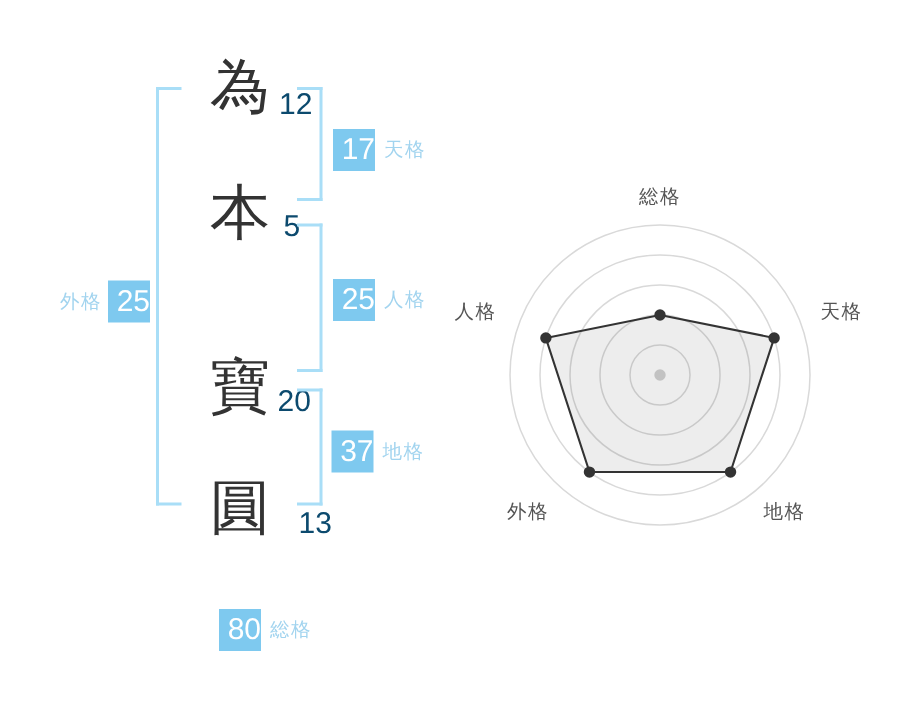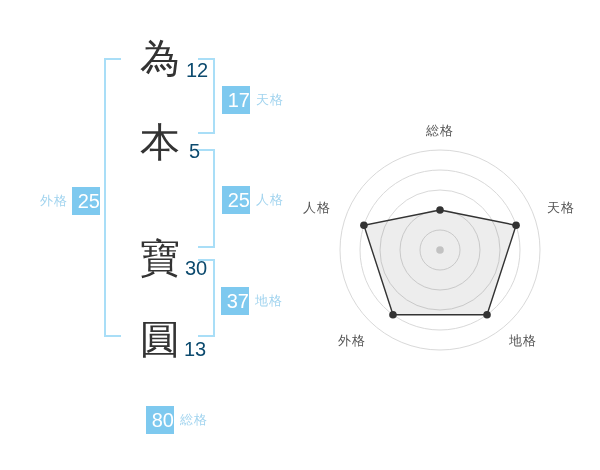--- a/index.html
+++ b/index.html
@@ -51,24 +51,24 @@
 
 <div id="app">
 
   <div class="kanji" style="top:37px">為</div>
   <div class="strokes" style="left:186px;top:63px">12</div>
 
   <div class="kanji" style="top:121px">本</div>
   <div class="strokes" style="left:189px;top:144px">5</div>
 
   <div class="kanji" style="top:237px">寶</div>
-  <div class="strokes" style="left:185px;top:261px">30</div>
+  <div class="strokes" style="left:185px;top:261px">20</div>
 
   <div class="kanji" style="top:318px">圓</div>
-  <div class="strokes" style="left:184px;top:342px">13</div>
+  <div class="strokes" style="left:199px;top:342px">13</div>
 
   <div class="bracket left" style="left:104px;top:58px;height:275px"></div>
   <div class="bracket right" style="left:198px;top:58px;height:72px"></div>
   <div class="bracket right" style="left:198px;top:149px;height:95px"></div>
   <div class="bracket right" style="left:198px;top:259px;height:74px"></div>
 
   <div class="badge" style="left:222px;top:86px">17</div>
   <div class="badge-label" style="left:256px;top:86px">天格</div>
 
   <div class="badge" style="left:222px;top:186px">25</div>

